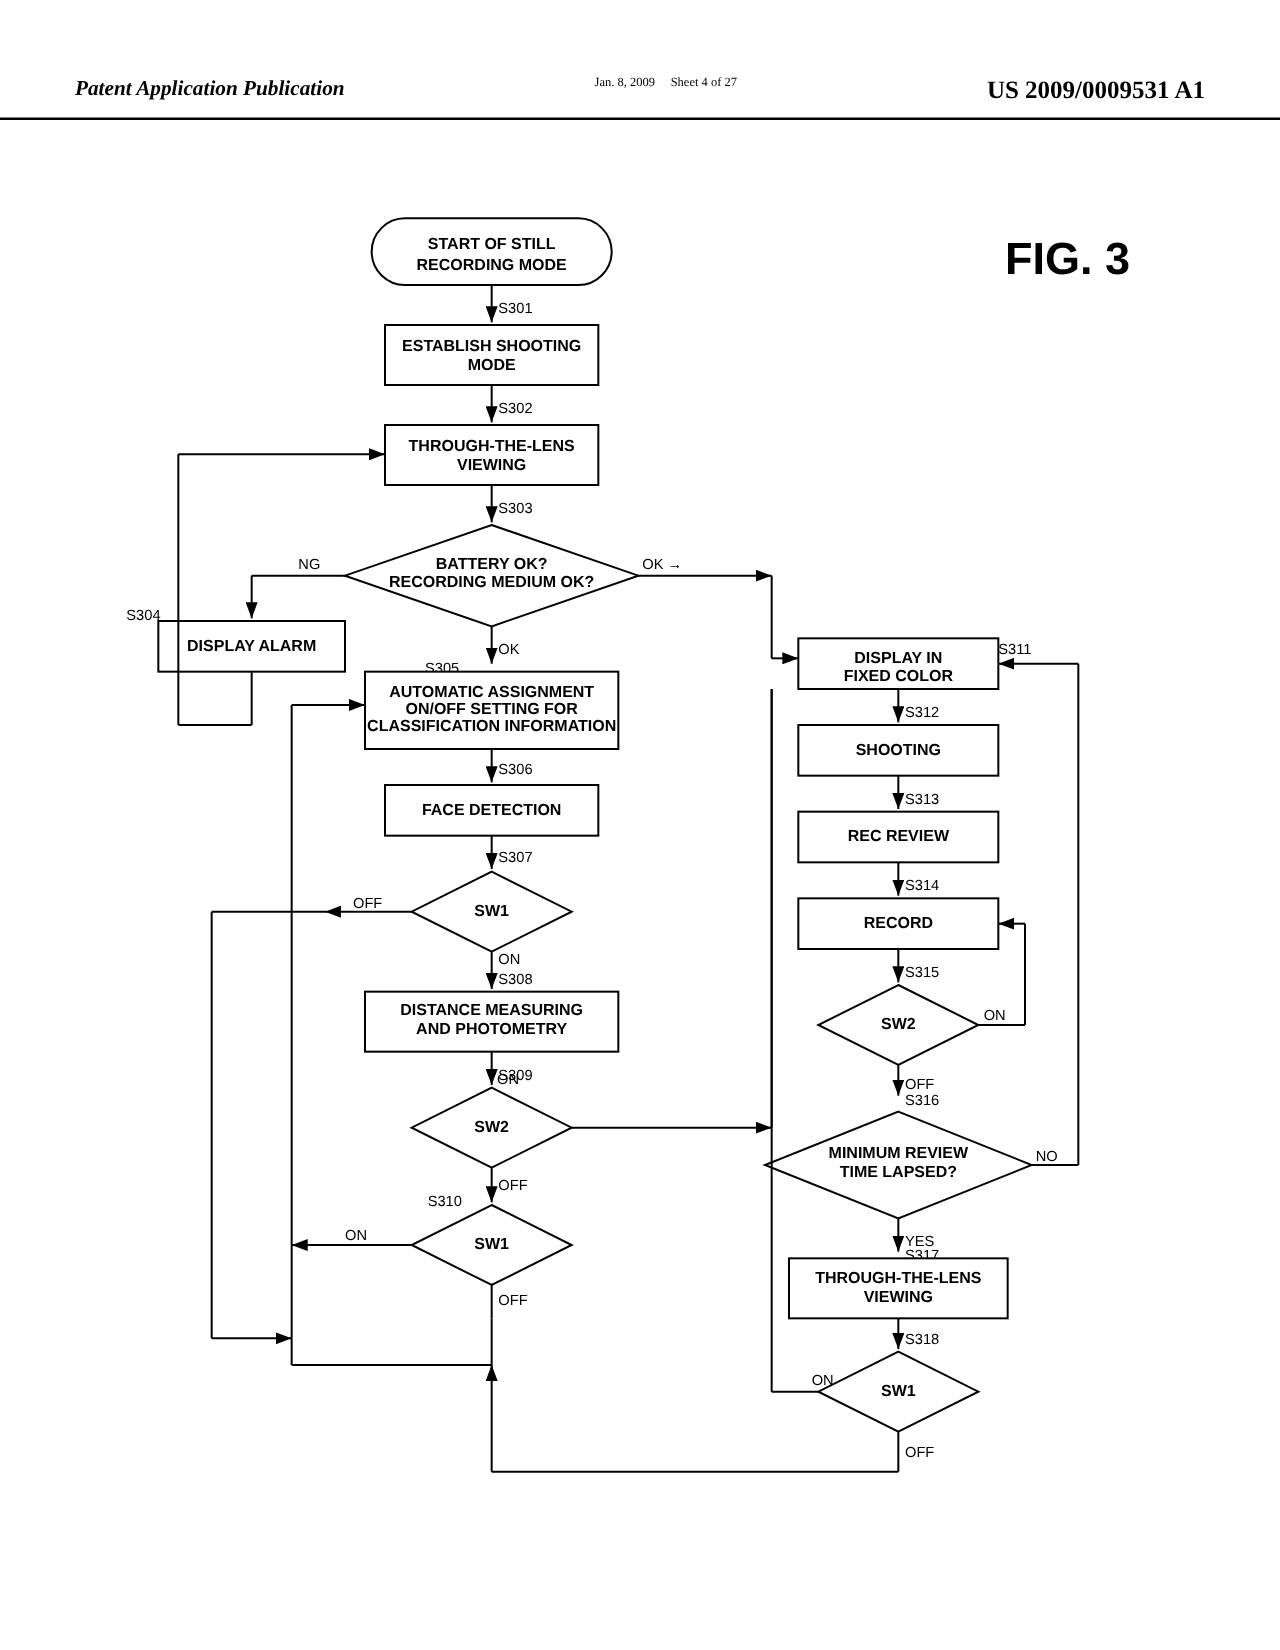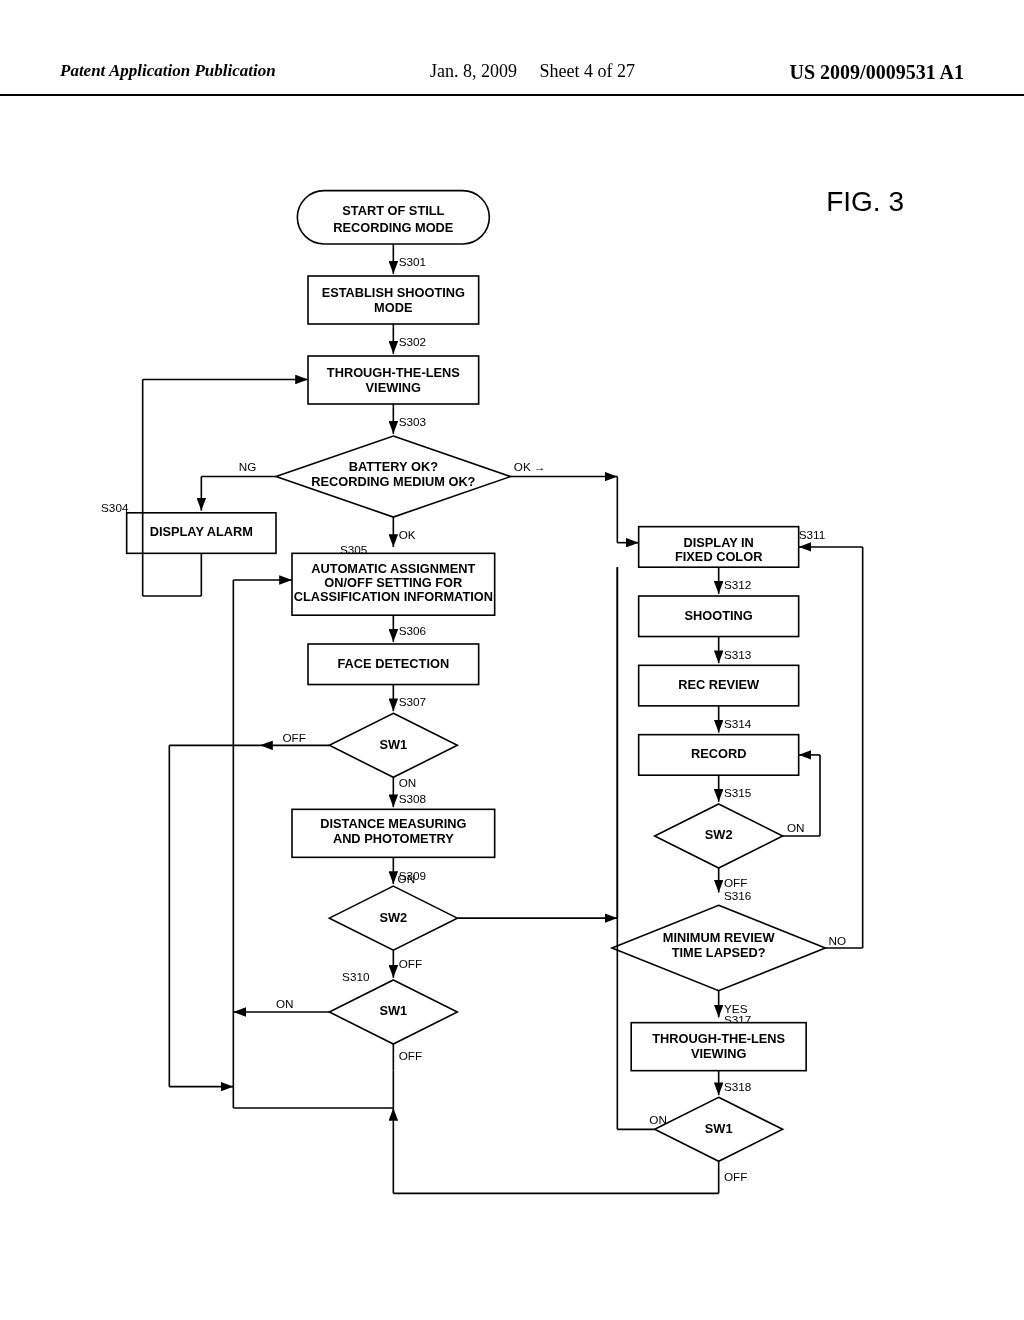--- a/index.html
+++ b/index.html
@@ -30,41 +30,41 @@
       border-bottom: 2px solid #000;
       font-size: 15px;
     }
     .header-left {
       font-weight: bold;
       font-size: 17px;
       font-style: italic;
     }
     .header-center {
       text-align: center;
-      font-size: 18px;
+      font-size: 10px;
     }
     .header-right {
       font-size: 20px;
       font-weight: bold;
     }
 
     
     .fig-label {
       position: absolute;
       top: 165px;
       right: 120px;
-      font-size: 28px;
-      font-weight: normal;
+      font-size: 36px;
+      font-weight: bold;
       font-family: Arial, sans-serif;
     }
 
     
     .flowchart {
       position: absolute;
-      top: 159px;
+      top: 143px;
       left: 60px;
       width: 880px;
       height: 1120px;
     }
 
     
     .flowchart svg {
       width: 100%;
       height: 100%;
     }

